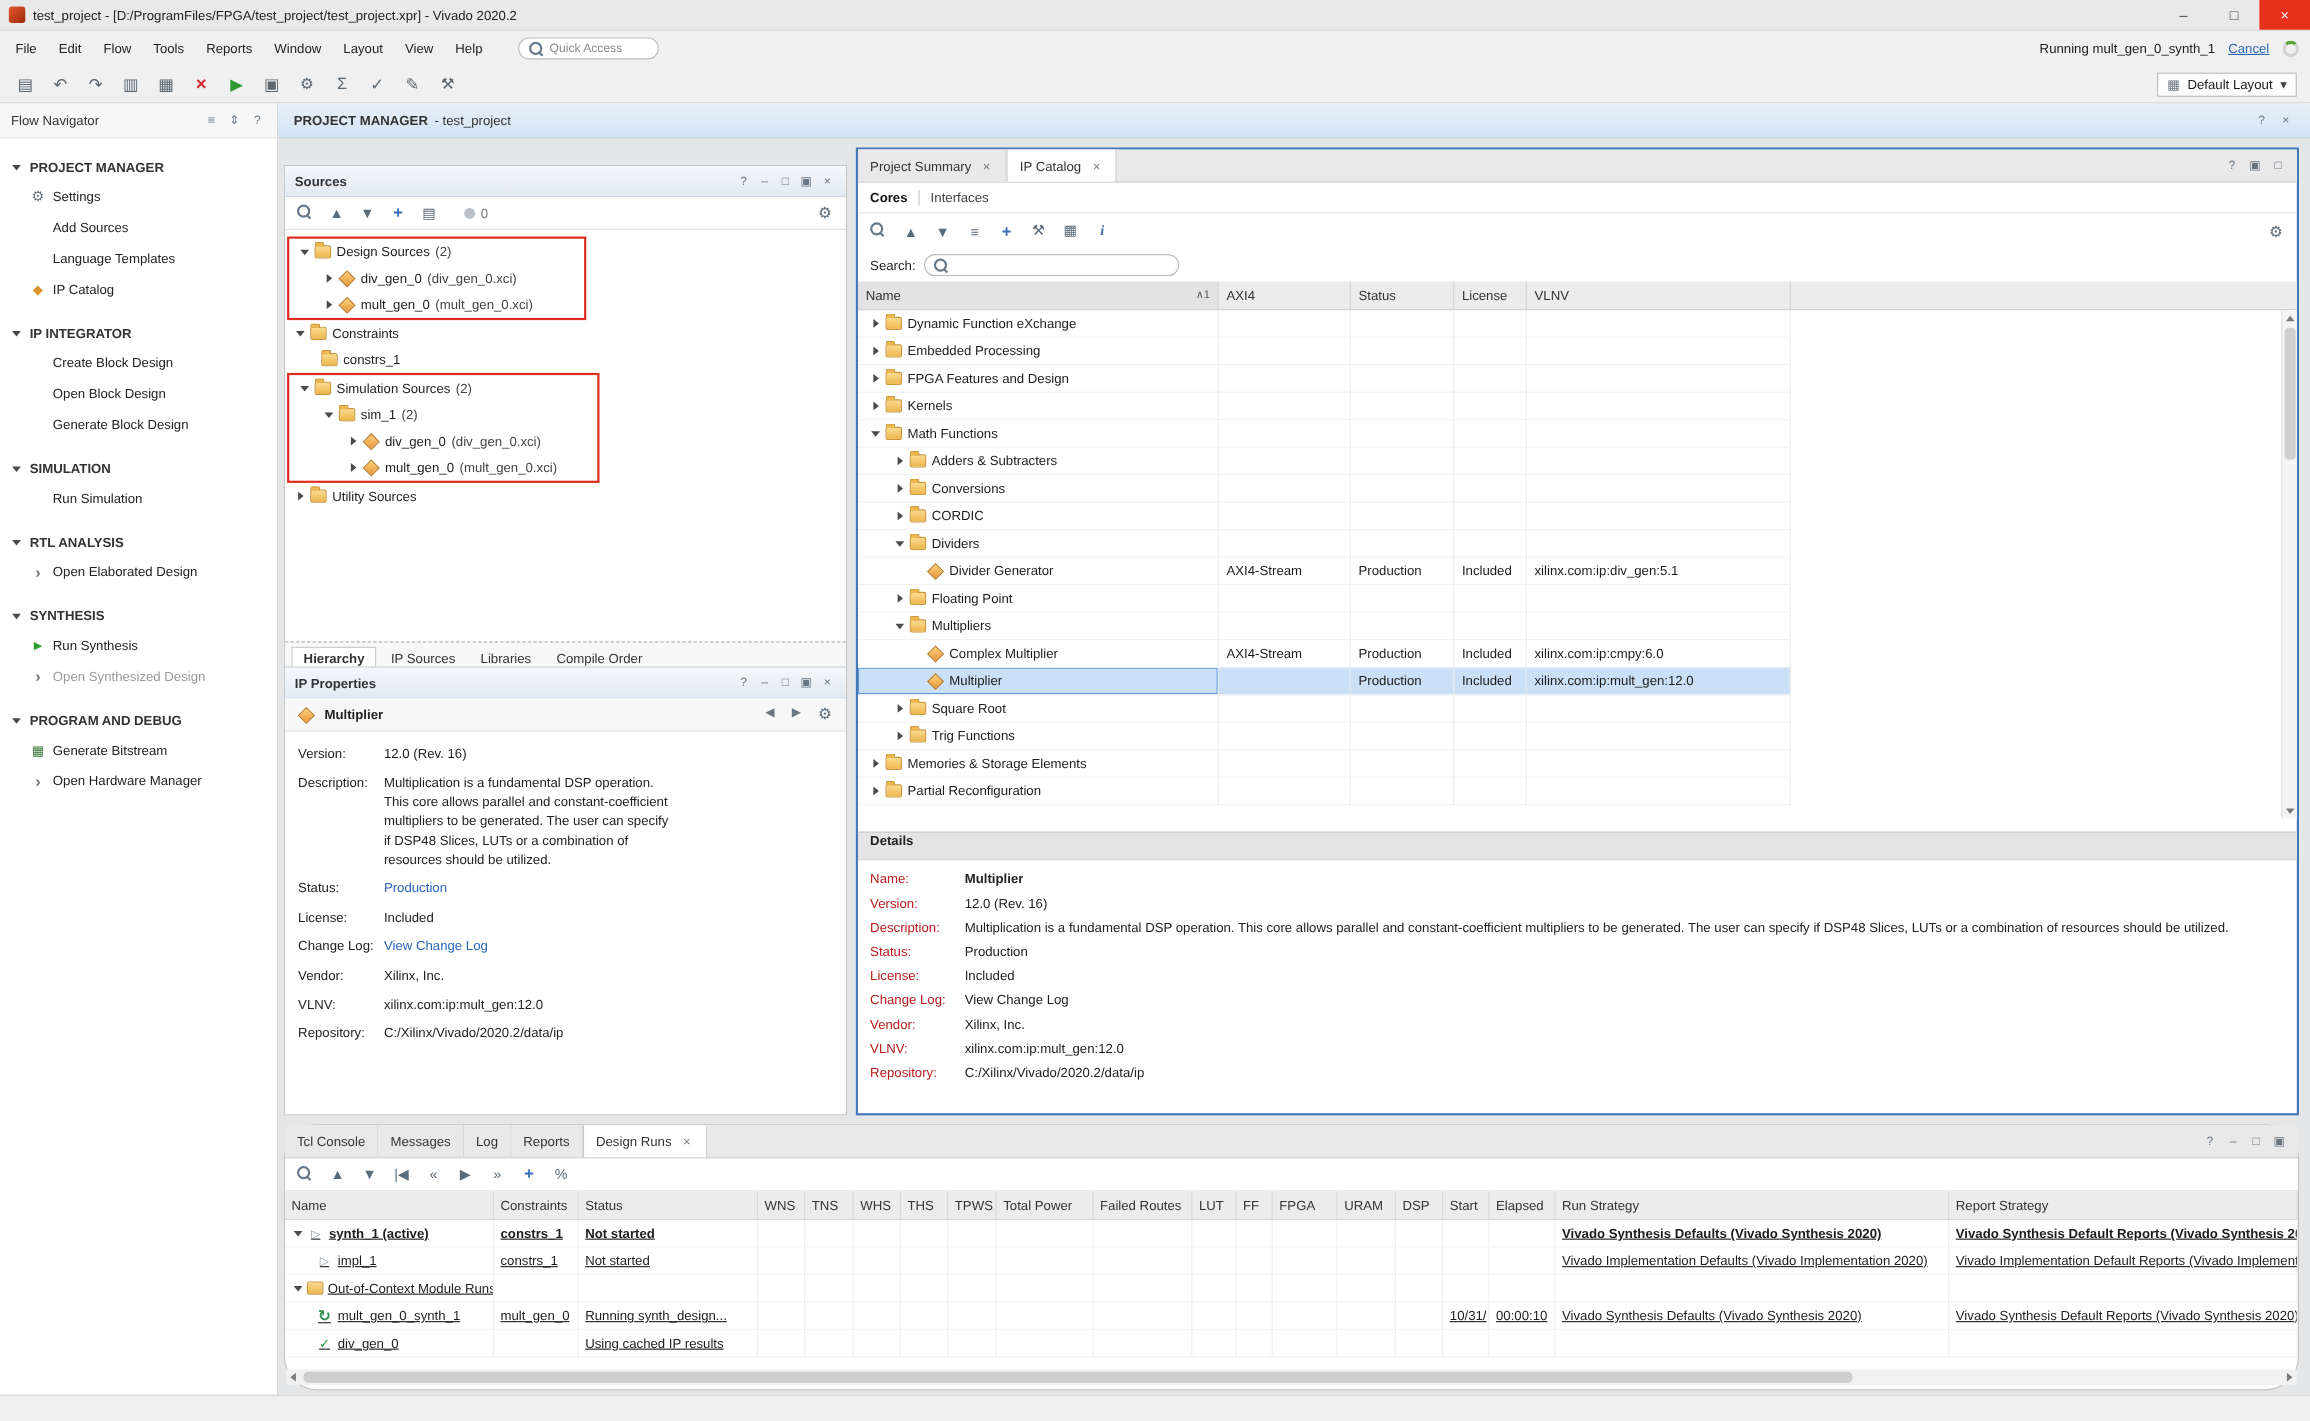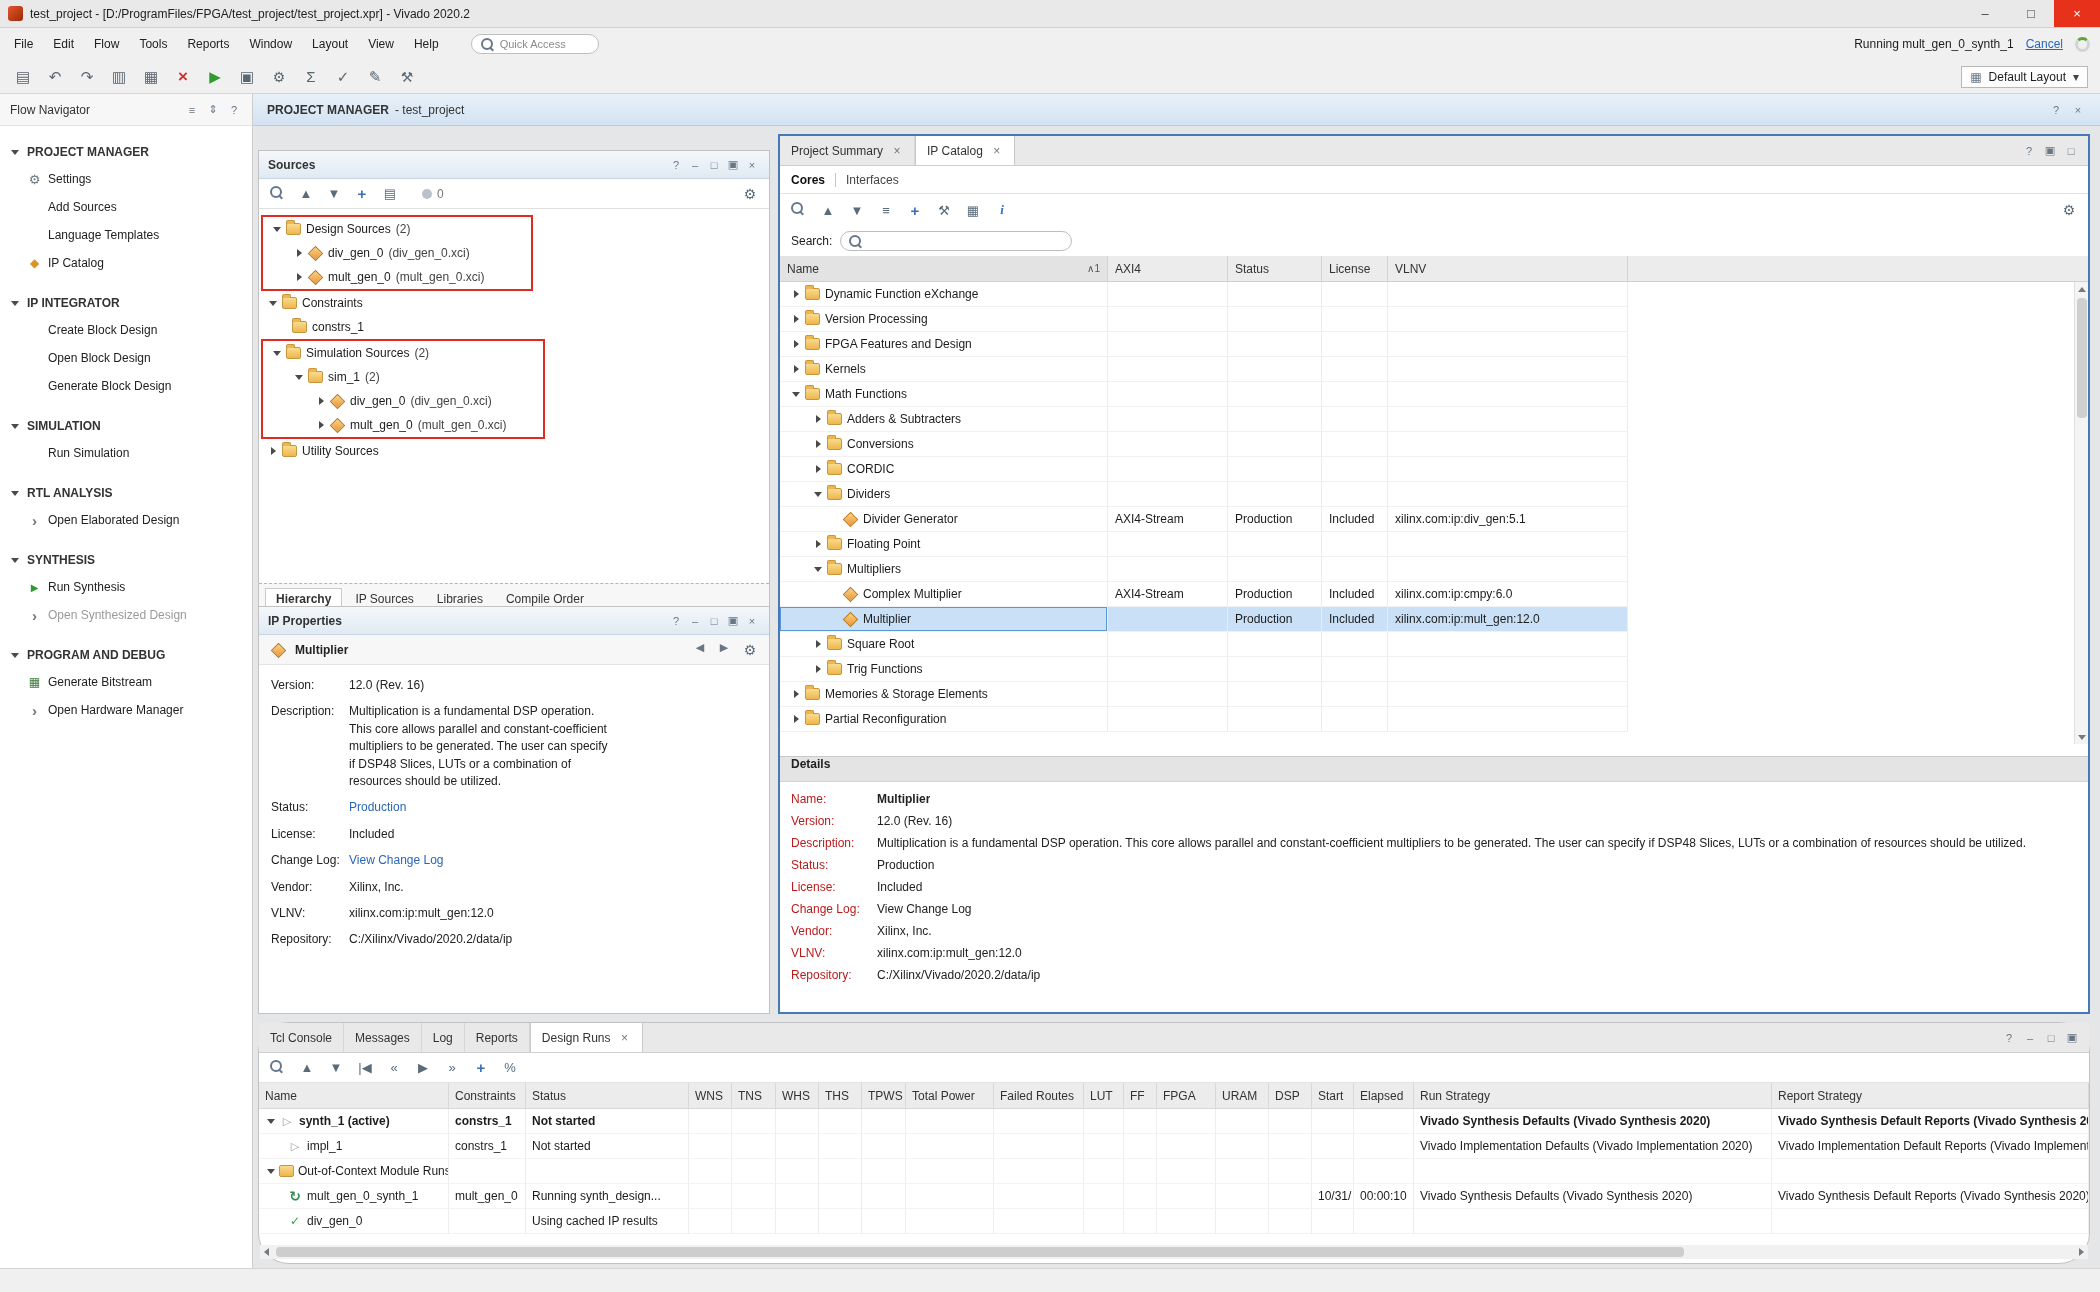--- a/index.html
+++ b/index.html
@@ -160,21 +160,21 @@
   .sb-arrow.right::before{content:"";position:absolute;left:5px;top:3px;border-top:4px solid transparent;border-bottom:4px solid transparent;border-left:5px solid #7a7a7a;}
   .sb-thumb{width:10px;height:120px;background:#cfcfcf;border-radius:4px;margin-top:2px;}
   .sb-arrow.bottom{margin-top:auto;}
 
   
   .runs-panel{left:258px;top:1022px;width:1832px;height:242px;border-radius:31px;}
   .runs-toolbar{height:30px;display:flex;align-items:center;gap:9px;padding:0 9px;border-bottom:1px solid #e4e4e4;flex:none;}
   .runs-grid{display:grid;grid-template-columns:190px 77px 163px 43px 44px 43px 43px 44px 88px 90px 40px 33px 59px 53px 43px 42px 60px 358px 1fr;}
   .runs-header{height:26px;background:#ececec;border-bottom:1px solid #d8d8d8;flex:none;}
   .runs-header .cell{padding:0 6px;border-right:1px solid #d8d8d8;white-space:nowrap;overflow:hidden;height:100%;display:flex;align-items:center;color:#333;}
-  .runs-rows{flex:none;}
+  .runs-rows{flex:none;text-decoration:underline;}
   .runs-row{height:25px;}
   .runs-row .cell{padding:0 6px;border-right:1px solid #eeeeee;border-bottom:1px solid #f3f3f3;white-space:nowrap;overflow:hidden;height:100%;display:flex;align-items:center;}
   .runs-row[data-bold="true"] .cell{font-weight:bold;}
   .runs-row .name-c{padding-left:6px;}
   .runs-row[data-level="1"] .name-c{padding-left:26px;}
   .run-state{width:16px;height:16px;display:inline-flex;align-items:center;justify-content:center;margin:0 4px 0 2px;flex:none;position:relative;}
   .run-state[data-rs="pending"]::before{content:"▷";color:#8d9aa5;font-size:11px;}
   .run-state[data-rs="running"]::before{content:"↻";color:#2f8f4e;font-weight:bold;font-size:14px;}
   .run-state[data-rs="done"]::before{content:"✓";color:#2f9e44;font-weight:bold;}
   .run-state[data-rs="folder"]{width:15px;height:12px;background:linear-gradient(#fadb8e,#edb64e);border:1px solid #c9963c;border-radius:2px;}
@@ -691,21 +691,21 @@
           <div class="cell" data-name="ip-status"></div>
           <div class="cell" data-name="ip-license"></div>
           <div class="cell" data-name="ip-vlnv"></div>
           <div class="cell filler" data-name="ip-row-filler"></div>
         </div>
 
         <div class="cat-grid cat-row" data-name="ip-catalog-row" data-level="1">
           <div class="cell name-c" data-name="ip-name-cell">
             <span class="twisty" data-name="tree-expander-icon" data-tw="collapsed"></span>
             <span class="node-icon" data-name="node-type-icon" data-kind="folder"></span>
-            <span class="node-label" data-name="ip-name">Version Processing</span>
+            <span class="node-label" data-name="ip-name">Embedded Processing</span>
           </div>
           <div class="cell" data-name="ip-axi4"></div>
           <div class="cell" data-name="ip-status"></div>
           <div class="cell" data-name="ip-license"></div>
           <div class="cell" data-name="ip-vlnv"></div>
           <div class="cell filler" data-name="ip-row-filler"></div>
         </div>
 
         <div class="cat-grid cat-row" data-name="ip-catalog-row" data-level="1">
           <div class="cell name-c" data-name="ip-name-cell">

